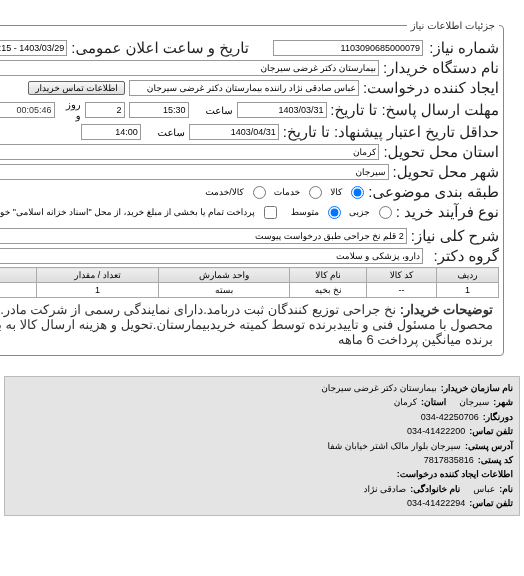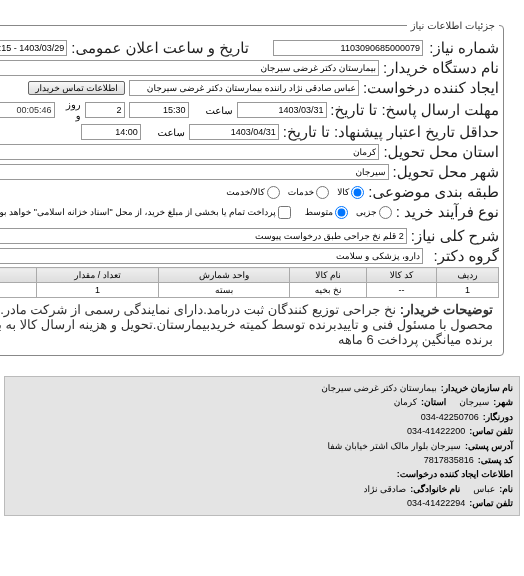--- a/index.html
+++ b/index.html
@@ -56,21 +56,21 @@
   border-radius: 2px;
   cursor: pointer;
   text-align: right;
 }
 .radio-grp, .chk-grp {
   display: flex;
   gap: 8px;
   align-items: center;
   font-size: 9px;
 }
-.radio-grp label, .chk-grp label { display:flex; align-items:center; gap:2px; }
+.radio-grp label, .chk-grp label { display:flex; align-items:center; gap:9px; }
 .section-title {
   font-weight: bold;
   font-size: 10px;
   margin: 6px 4px 2px 4px;
 }
 table {
   width: 100%;
   border-collapse: collapse;
   font-size: 9px;
   margin-top: 2px;

